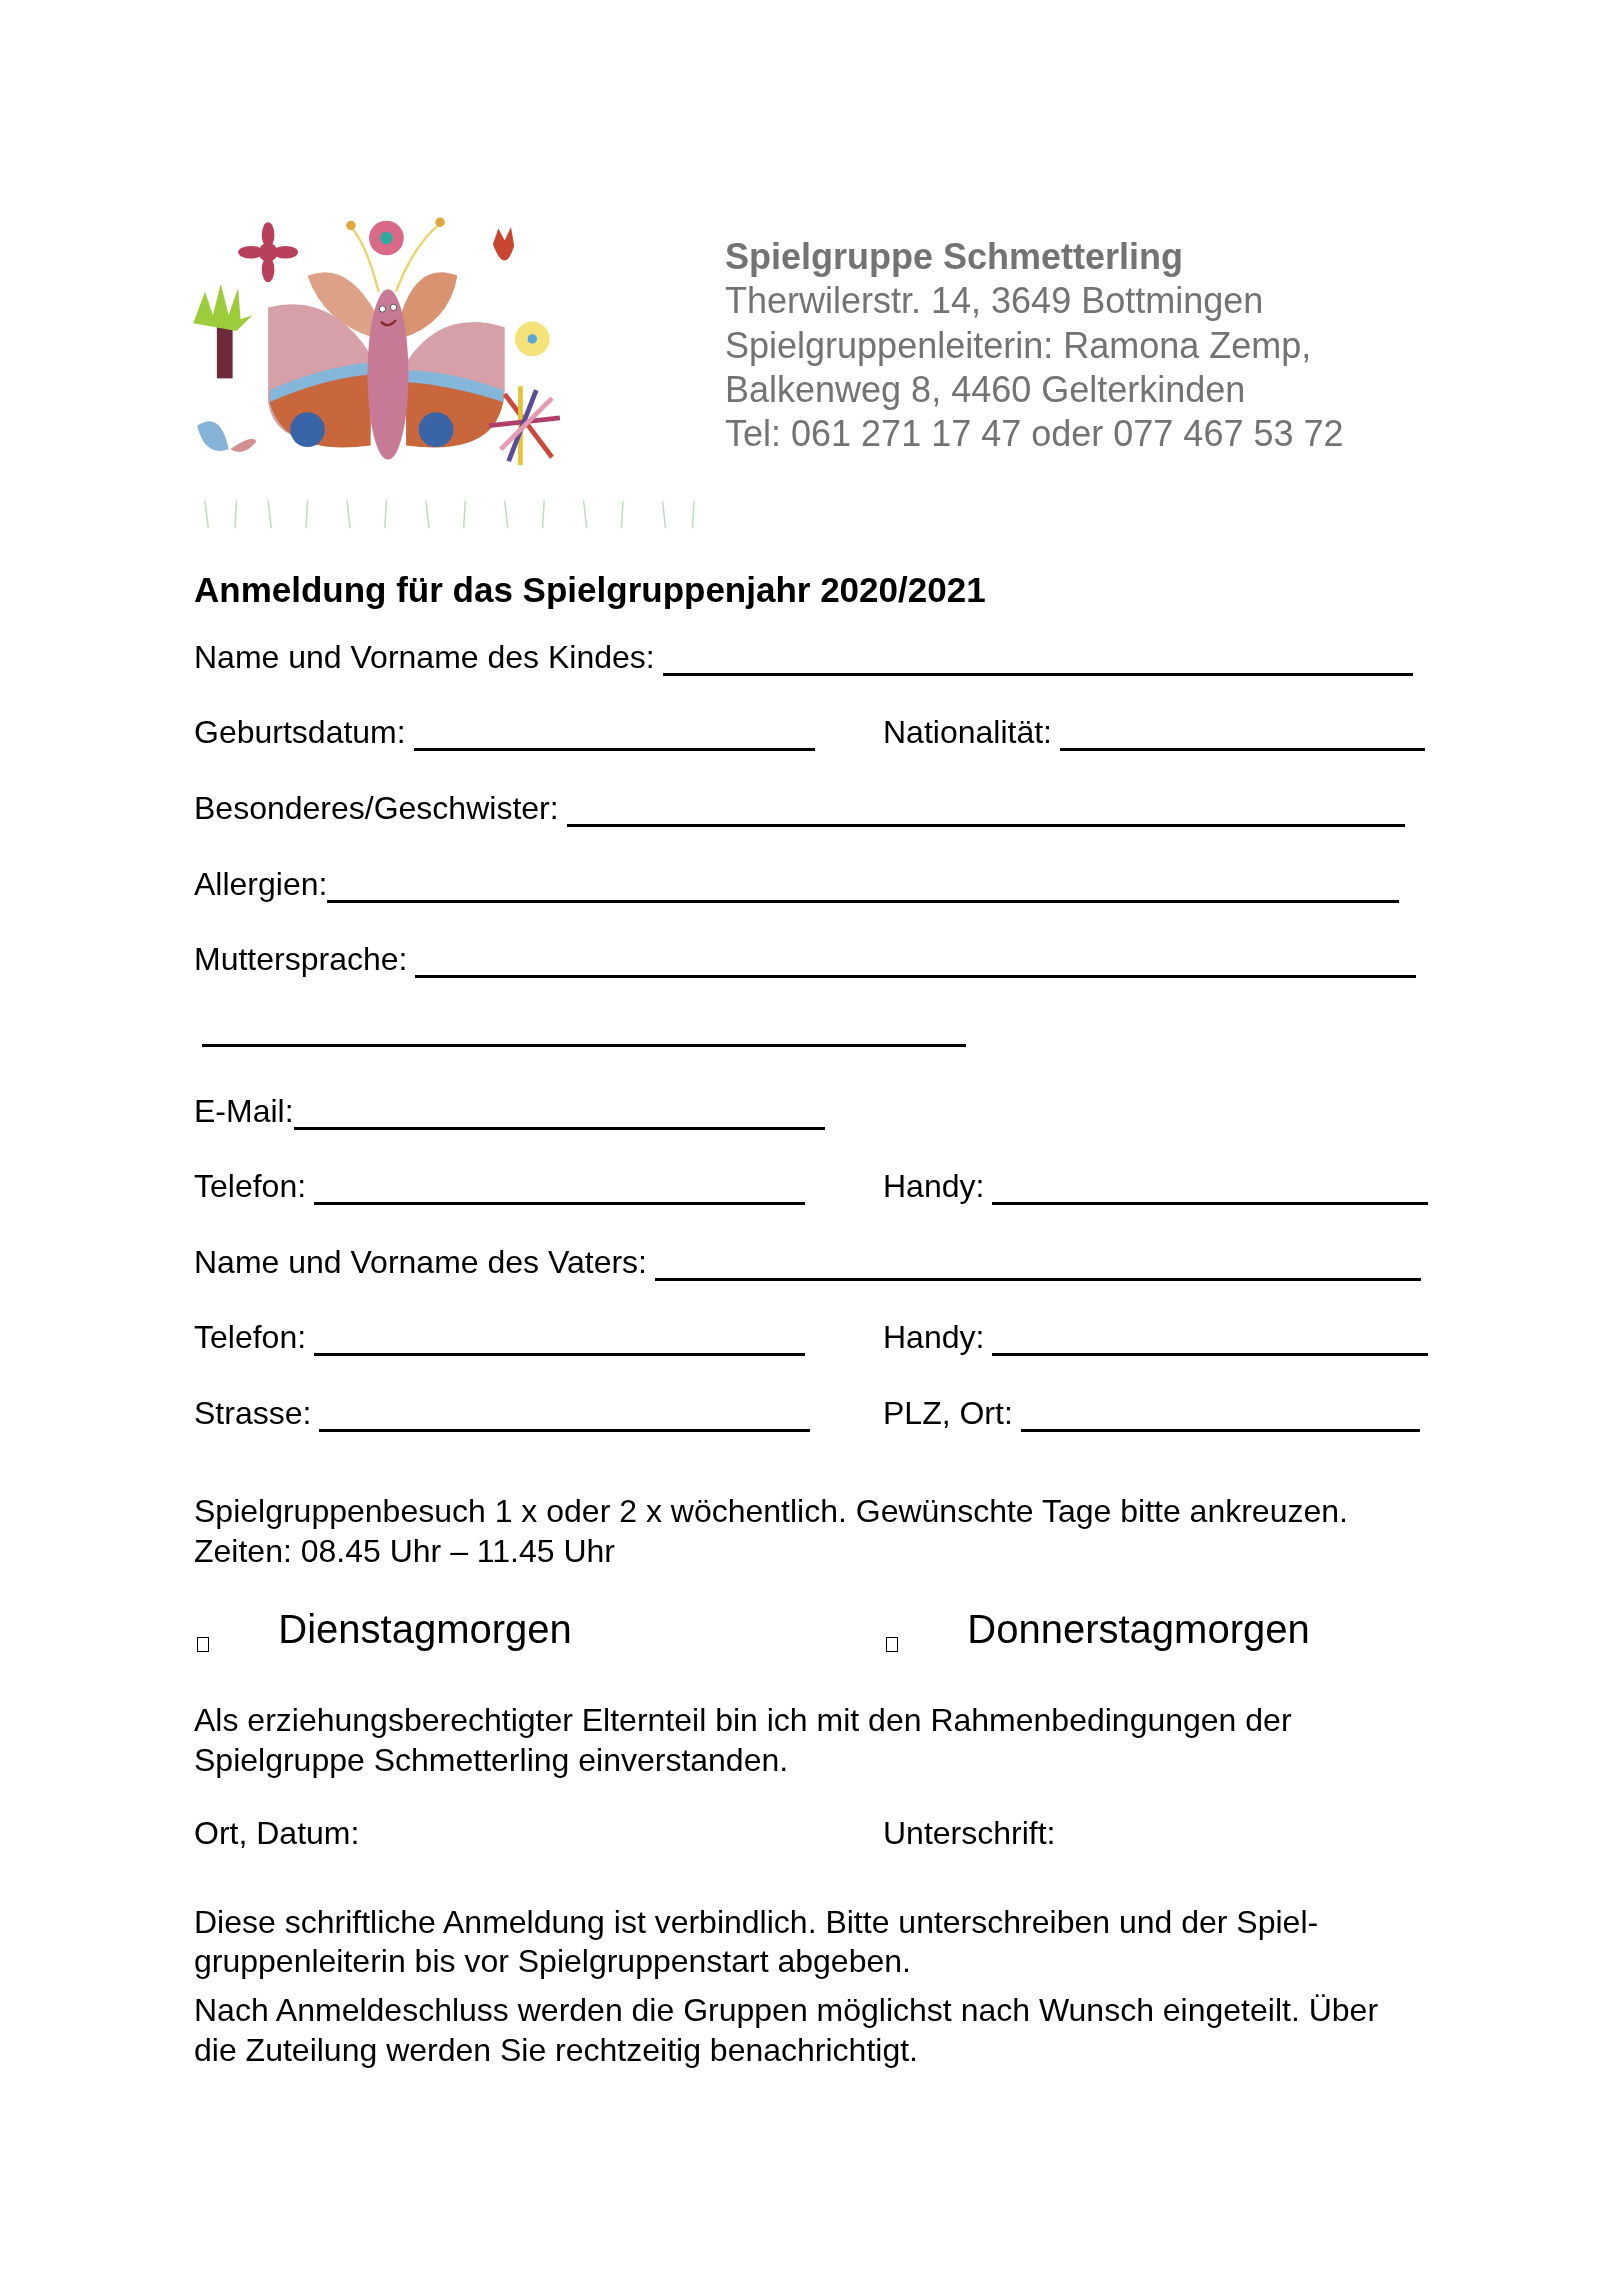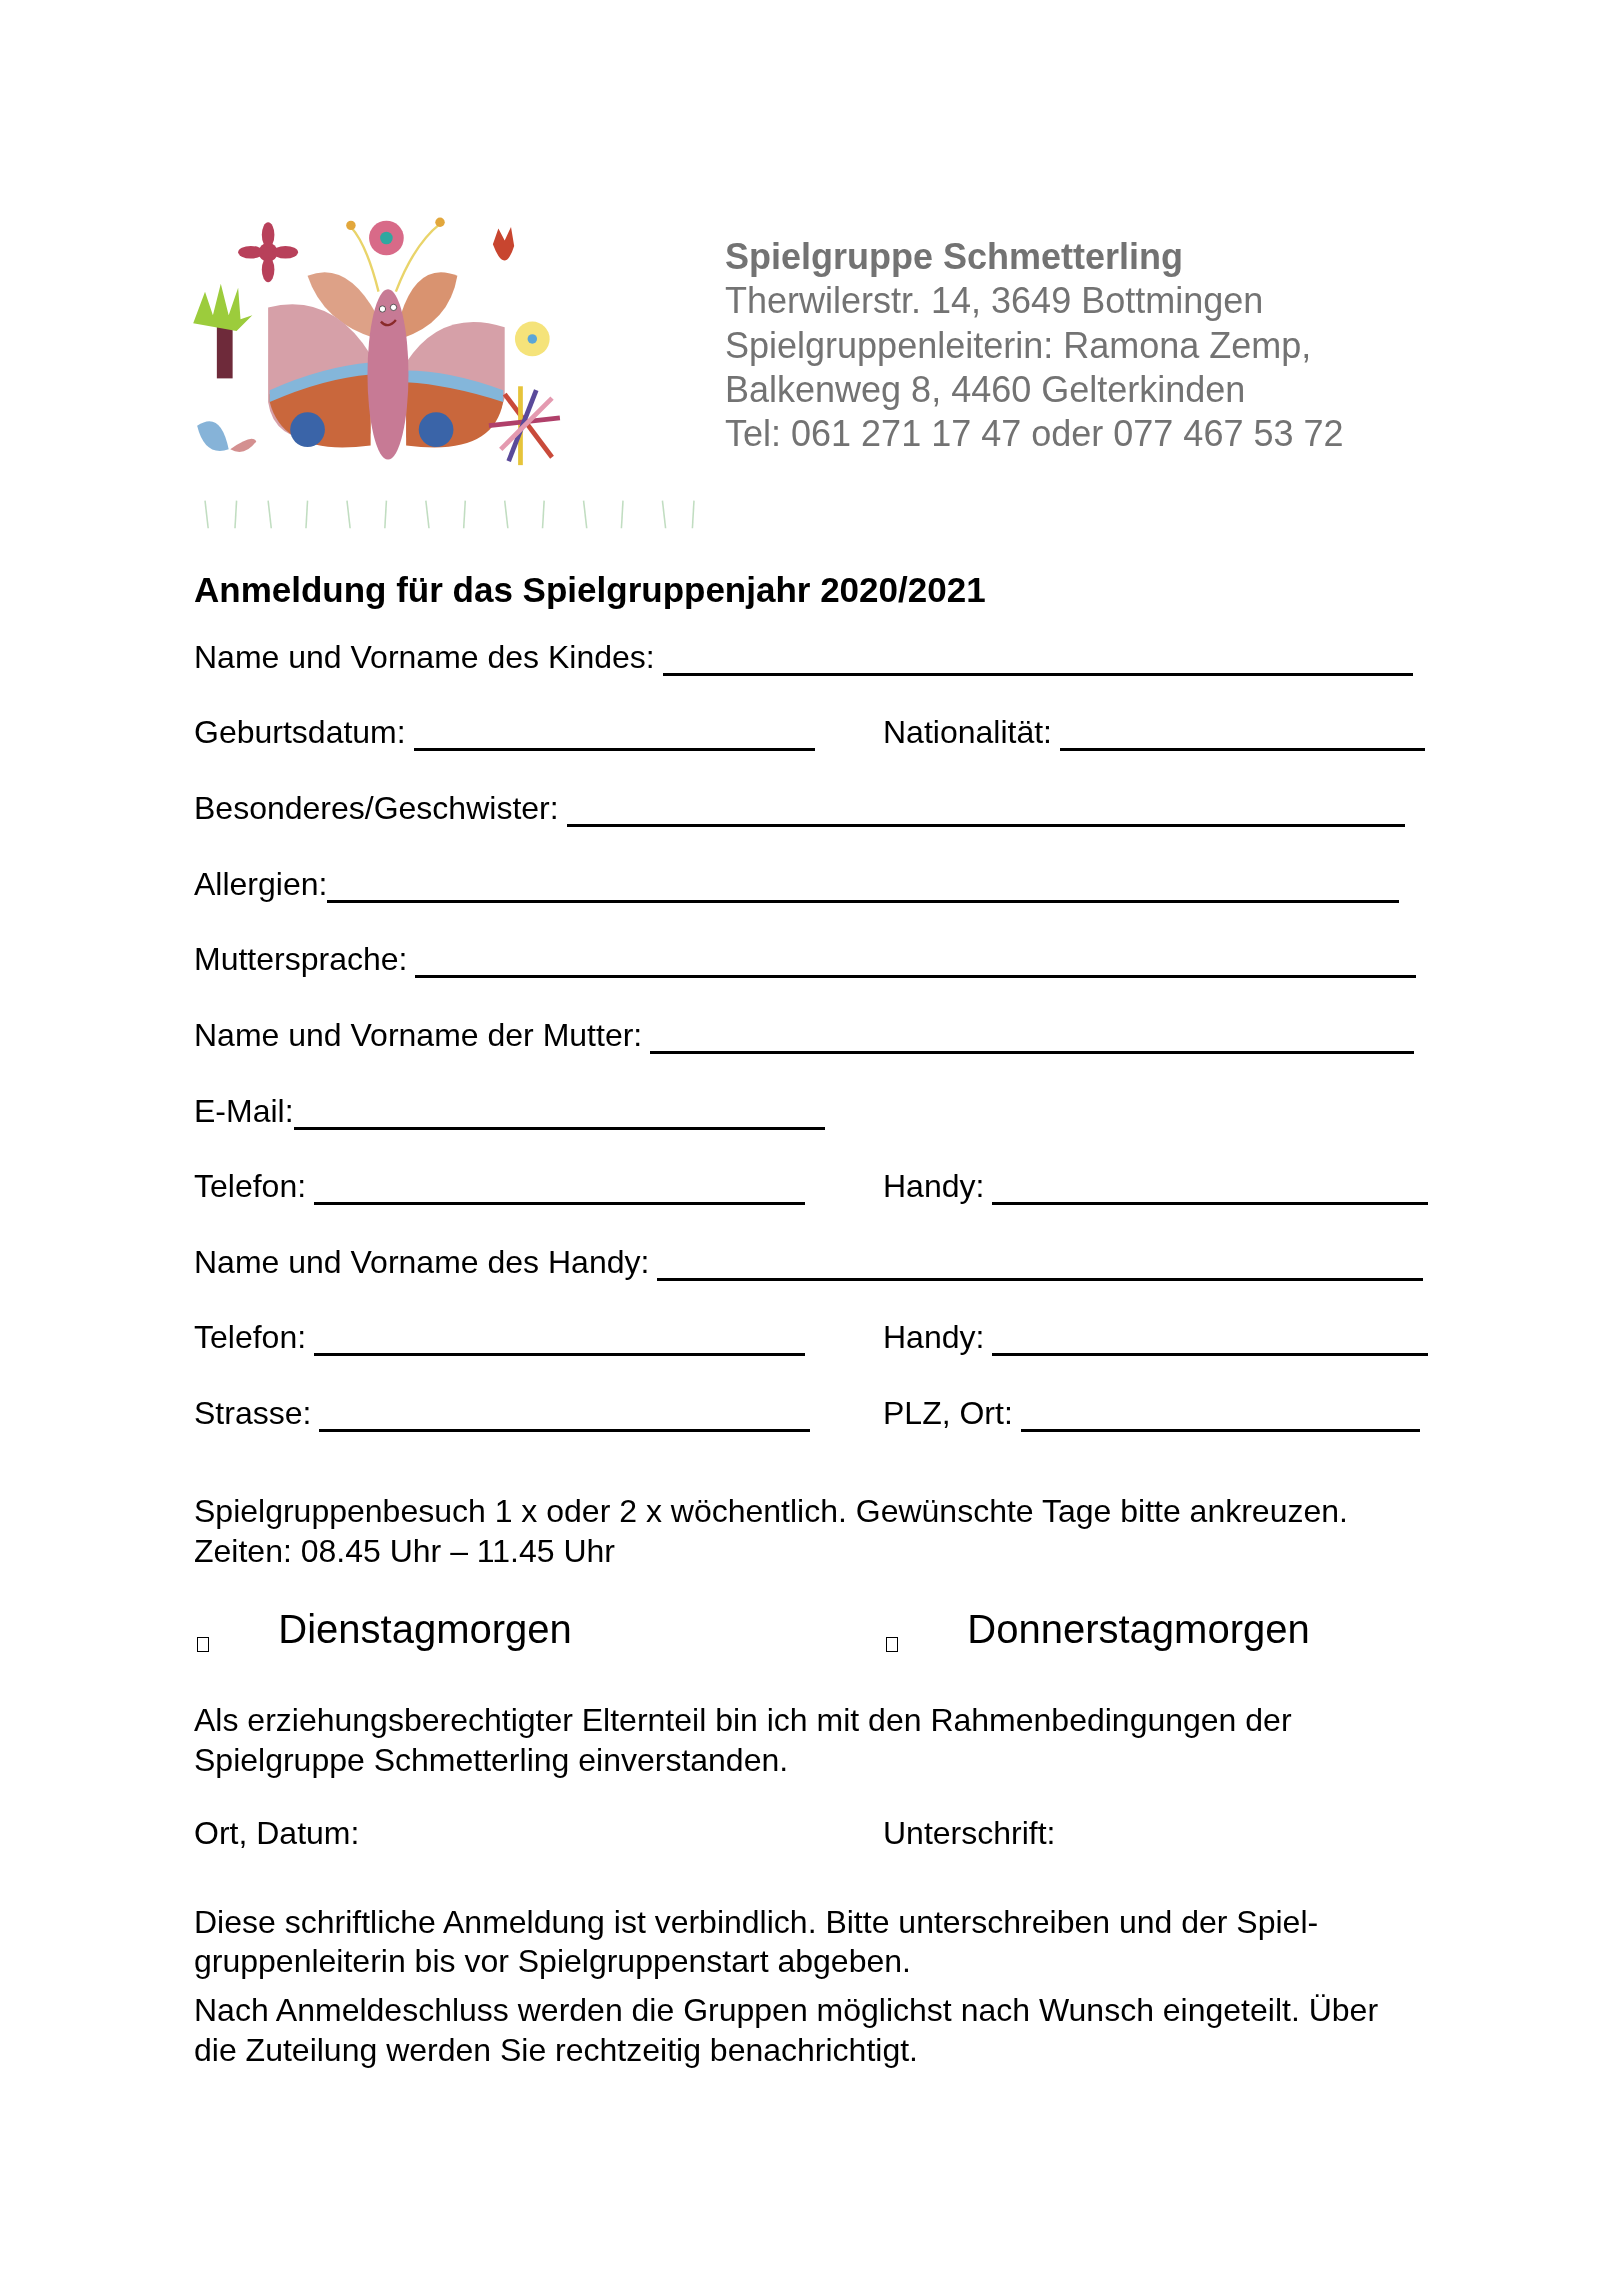--- a/index.html
+++ b/index.html
@@ -117,37 +117,36 @@
 </div>
 <div class="fl" style="left:194px;top:865px">
   <span>Allergien:</span>
   <span class="line" style="width:1072px;margin-left:0"></span>
 </div>
 <div class="fl" style="left:194px;top:940px">
   <span>Muttersprache:</span>
   <span class="line" style="width:1001px"></span>
 </div>
 <div class="fl" style="left:194px;top:1016px">
-  <span>Name und Vorname der Mutter:</span>
   <span class="line" style="width:764px"></span>
 </div>
 <div class="fl" style="left:194px;top:1092px">
   <span>E-Mail:</span>
   <span class="line" style="width:531px;margin-left:0"></span>
 </div>
 <div class="fl" style="left:194px;top:1167px">
   <span>Telefon:</span>
   <span class="line" style="width:491px"></span>
 </div>
 <div class="fl" style="left:883px;top:1167px">
   <span>Handy:</span>
   <span class="line" style="width:436px"></span>
 </div>
 <div class="fl" style="left:194px;top:1243px">
-  <span>Name und Vorname des Handy:</span>
+  <span>Name und Vorname des Vaters:</span>
   <span class="line" style="width:766px"></span>
 </div>
 <div class="fl" style="left:194px;top:1318px">
   <span>Telefon:</span>
   <span class="line" style="width:491px"></span>
 </div>
 <div class="fl" style="left:883px;top:1318px">
   <span>Handy:</span>
   <span class="line" style="width:436px"></span>
 </div>

